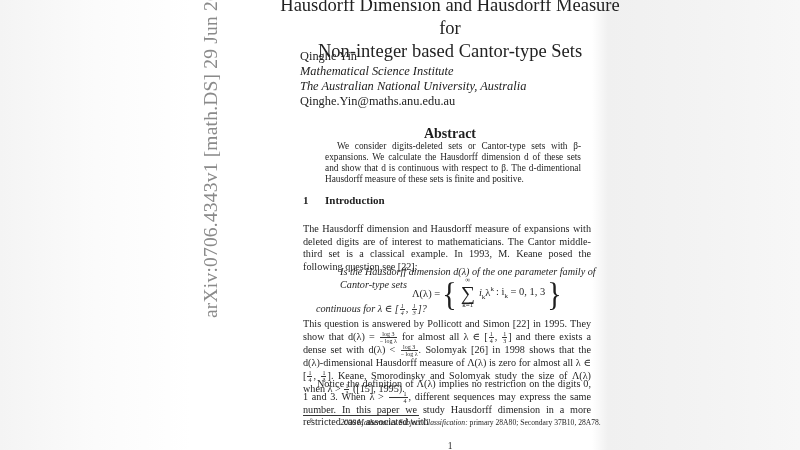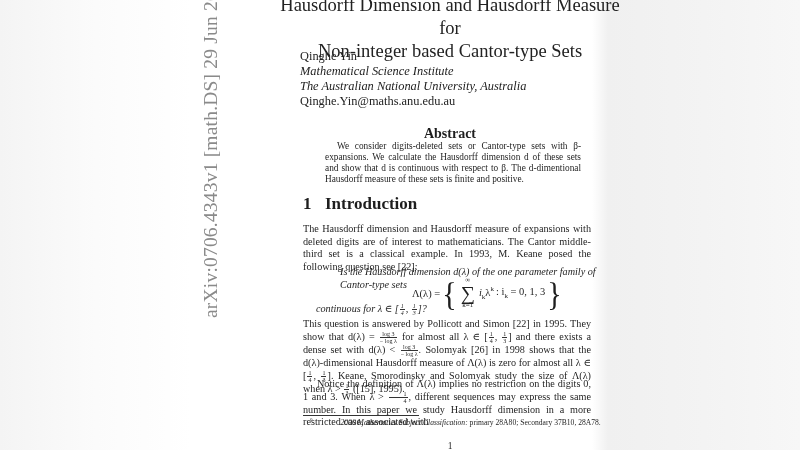--- a/index.html
+++ b/index.html
@@ -33,21 +33,21 @@
   .abstract-head {
     position:absolute; left:300px; width:300px; top:126px;
     text-align:center; font-weight:bold; font-size:14px;
   }
   .abstract-body {
     position:absolute; left:325px; width:256px; top:141px;
     font-size:9.3px; line-height:11.1px; text-align:justify;
     text-indent:12px;
   }
   .section-head {
-    position:absolute; left:303px; top:194px; font-size:17px; font-weight:bold;
+    position:absolute; left:303px; top:194px; font-size:11px; font-weight:bold;
   }
   .section-head .num { display:inline-block; width:22px; }
   .para {
     position:absolute; left:303px; width:288px;
     font-size:10.2px; line-height:12.6px; text-align:justify;
   }
   .p1 { top:223px; }
   .question {
     position:absolute; left:316px; width:280px; top:266px;
     font-size:10.2px; line-height:12.6px; font-style:italic;margin-left:24px;

